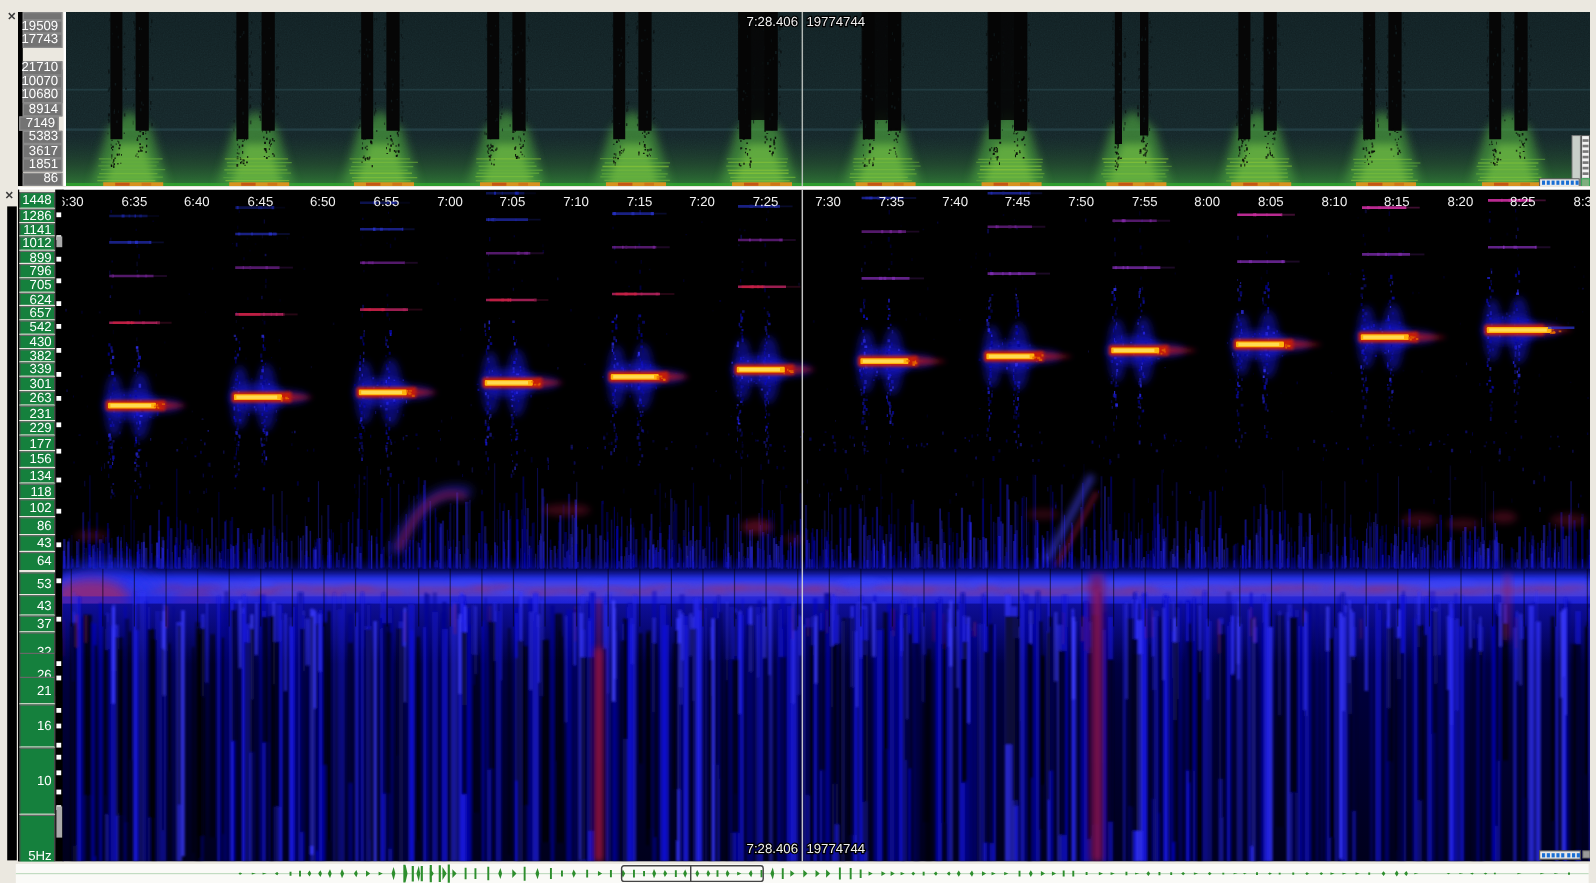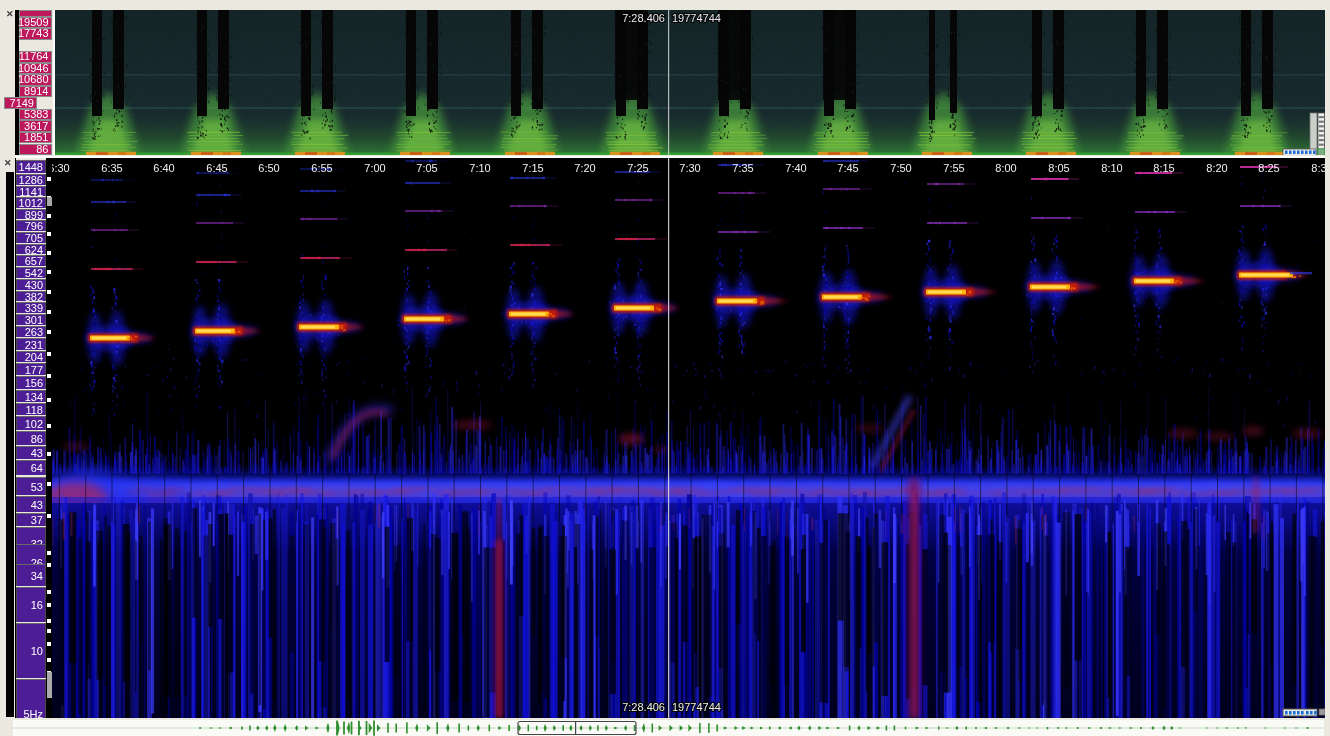--- a/index.html
+++ b/index.html
@@ -1,37 +1,37 @@
 <!DOCTYPE html>
 <html><head><meta charset="utf-8"><style>
 html,body{margin:0;padding:0;background:#ebe8e0;width:1330px;height:736px;overflow:hidden}
 #app{position:relative;width:1330px;height:736px;background:#ebe8e0;font-family:"Liberation Sans",sans-serif;-webkit-font-smoothing:antialiased;transform:translateZ(0)}
-.fb{position:absolute;background:#be185d;border:1px solid #8a8a8a;box-sizing:border-box;color:#fff;
+.fb{position:absolute;background:#737373;border:1px solid #8a8a8a;box-sizing:border-box;color:#fff;
 font-size:11px;line-height:1;display:flex;align-items:center;justify-content:flex-end;padding-right:2px}
-.fb2{position:absolute;background:#4c1d95;border-top:1px solid #686868;border-left:1px solid #4a4a4a;border-right:1px solid #4a4a4a;
+.fb2{position:absolute;background:#15803d;border-top:1px solid #686868;border-left:1px solid #4a4a4a;border-right:1px solid #4a4a4a;
 box-sizing:border-box;color:#fff;font-size:11px;width:30px;-webkit-font-smoothing:antialiased}
 .xb{position:absolute;color:#3a3a3a;font-size:9px;font-weight:bold;line-height:1}
 .tl{font:11px "Liberation Sans",sans-serif;fill:#f0f0f0}
 .cl{font:11px "Liberation Sans",sans-serif;fill:#f0f0f0;paint-order:stroke;stroke:#000;stroke-width:2px}
 text{font-family:"Liberation Sans",sans-serif}
 </style></head><body>
 <div id="app">
 <div class="xb" style="left:6px;top:10px">✕</div>
 <div class="xb" style="left:4px;top:159px">✕</div>
 <div style="position:absolute;left:15px;top:10px;width:3.5px;height:145px;background:#000"></div>
     <div style="position:absolute;left:52.5px;top:10px;width:2.5px;height:145px;background:#fff"></div>
     <div class="fb" style="left:18.5px;top:10.0px;width:33px;height:6.5px"></div>
     <div class="fb" style="left:18.5px;top:16.5px;width:33px;height:11.54px">19509</div>
     <div class="fb" style="left:18.5px;top:28.0px;width:33px;height:11.54px">17743</div>
     <div class="fb" style="left:18.5px;top:58px;width:33px;height:28px">15977</div>
-    <div class="fb" style="left:18.5px;top:51.1px;width:33px;height:11.54px">11764</div>
-    <div class="fb" style="left:18.5px;top:62.7px;width:33px;height:11.54px">10946</div>
+    <div class="fb" style="left:18.5px;top:51.1px;width:33px;height:11.54px">21710</div>
+    <div class="fb" style="left:18.5px;top:62.7px;width:33px;height:11.54px">10070</div>
     <div class="fb" style="left:18.5px;top:74.2px;width:33px;height:11.54px">10680</div>
     <div class="fb" style="left:18.5px;top:85.8px;width:33px;height:11.54px">8914</div>
-    <div class="fb" style="left:4px;top:97.3px;width:33px;height:11.54px">7149</div>
+    <div class="fb" style="left:16px;top:97.3px;width:33px;height:11.54px">7149</div>
     <div class="fb" style="left:18.5px;top:108.8px;width:33px;height:11.54px">5383</div>
     <div class="fb" style="left:18.5px;top:120.4px;width:33px;height:11.54px">3617</div>
     <div class="fb" style="left:18.5px;top:131.9px;width:33px;height:11.54px">1851</div>
     <div class="fb" style="left:18.5px;top:143.5px;width:33px;height:11.54px">86</div>
 <svg width="1270" height="145" style="position:absolute;left:55px;top:10px" xmlns="http://www.w3.org/2000/svg">
       <defs>
         <filter id="noise1" x="0" y="0" width="100%" height="100%">
           <feTurbulence type="fractalNoise" baseFrequency="0.9" numOctaves="2" seed="7"></feTurbulence>
           <feColorMatrix type="matrix" values="0 0 0 0 0 0 0 0 0 0 0 0 0 0 0 0.5 0.5 0.5 0 0"></feColorMatrix>
           <feComposite operator="in" in2="SourceGraphic"></feComposite>
@@ -179,21 +179,21 @@
     <div class="fb2" style="left:16px;top:314px;height:11px">
       <span style="position:absolute;right:2px;top:50%;transform:translateY(-50%)">301</span>
     </div>
     <div class="fb2" style="left:16px;top:326px;height:11px">
       <span style="position:absolute;right:2px;top:50%;transform:translateY(-50%)">263</span>
     </div>
     <div class="fb2" style="left:16px;top:338px;height:12px">
       <span style="position:absolute;right:2px;top:50%;transform:translateY(-50%)">231</span>
     </div>
     <div class="fb2" style="left:16px;top:351px;height:11px">
-      <span style="position:absolute;right:2px;top:50%;transform:translateY(-50%)">204</span>
+      <span style="position:absolute;right:2px;top:50%;transform:translateY(-50%)">229</span>
     </div>
     <div class="fb2" style="left:16px;top:363px;height:12px">
       <span style="position:absolute;right:2px;top:50%;transform:translateY(-50%)">177</span>
     </div>
     <div class="fb2" style="left:16px;top:376px;height:13px">
       <span style="position:absolute;right:2px;top:50%;transform:translateY(-50%)">156</span>
     </div>
     <div class="fb2" style="left:16px;top:390px;height:12px">
       <span style="position:absolute;right:2px;top:50%;transform:translateY(-50%)">134</span>
     </div>
@@ -221,21 +221,21 @@
     <div class="fb2" style="left:16px;top:513px;height:13px">
       <span style="position:absolute;right:2px;top:50%;transform:translateY(-50%)">37</span>
     </div>
     <div class="fb2" style="left:16px;top:527px;height:32px">
       <span style="position:absolute;right:2px;top:50%;transform:translateY(-50%)">32</span>
     </div>
     <div class="fb2" style="left:16px;top:544px;height:36px">
       <span style="position:absolute;right:2px;top:50%;transform:translateY(-50%)">26</span>
     </div>
     <div class="fb2" style="left:16px;top:564px;height:22px">
-      <span style="position:absolute;right:2px;top:50%;transform:translateY(-50%)">34</span>
+      <span style="position:absolute;right:2px;top:50%;transform:translateY(-50%)">21</span>
     </div>
     <div class="fb2" style="left:16px;top:587px;height:35px">
       <span style="position:absolute;right:2px;top:50%;transform:translateY(-50%)">16</span>
     </div>
     <div class="fb2" style="left:16px;top:623px;height:55px">
       <span style="position:absolute;right:2px;top:50%;transform:translateY(-50%)">10</span>
     </div>
     <div class="fb2" style="left:16px;top:679px;height:42px">
       <span style="position:absolute;right:2px;bottom:1px">5Hz</span>
     </div>

